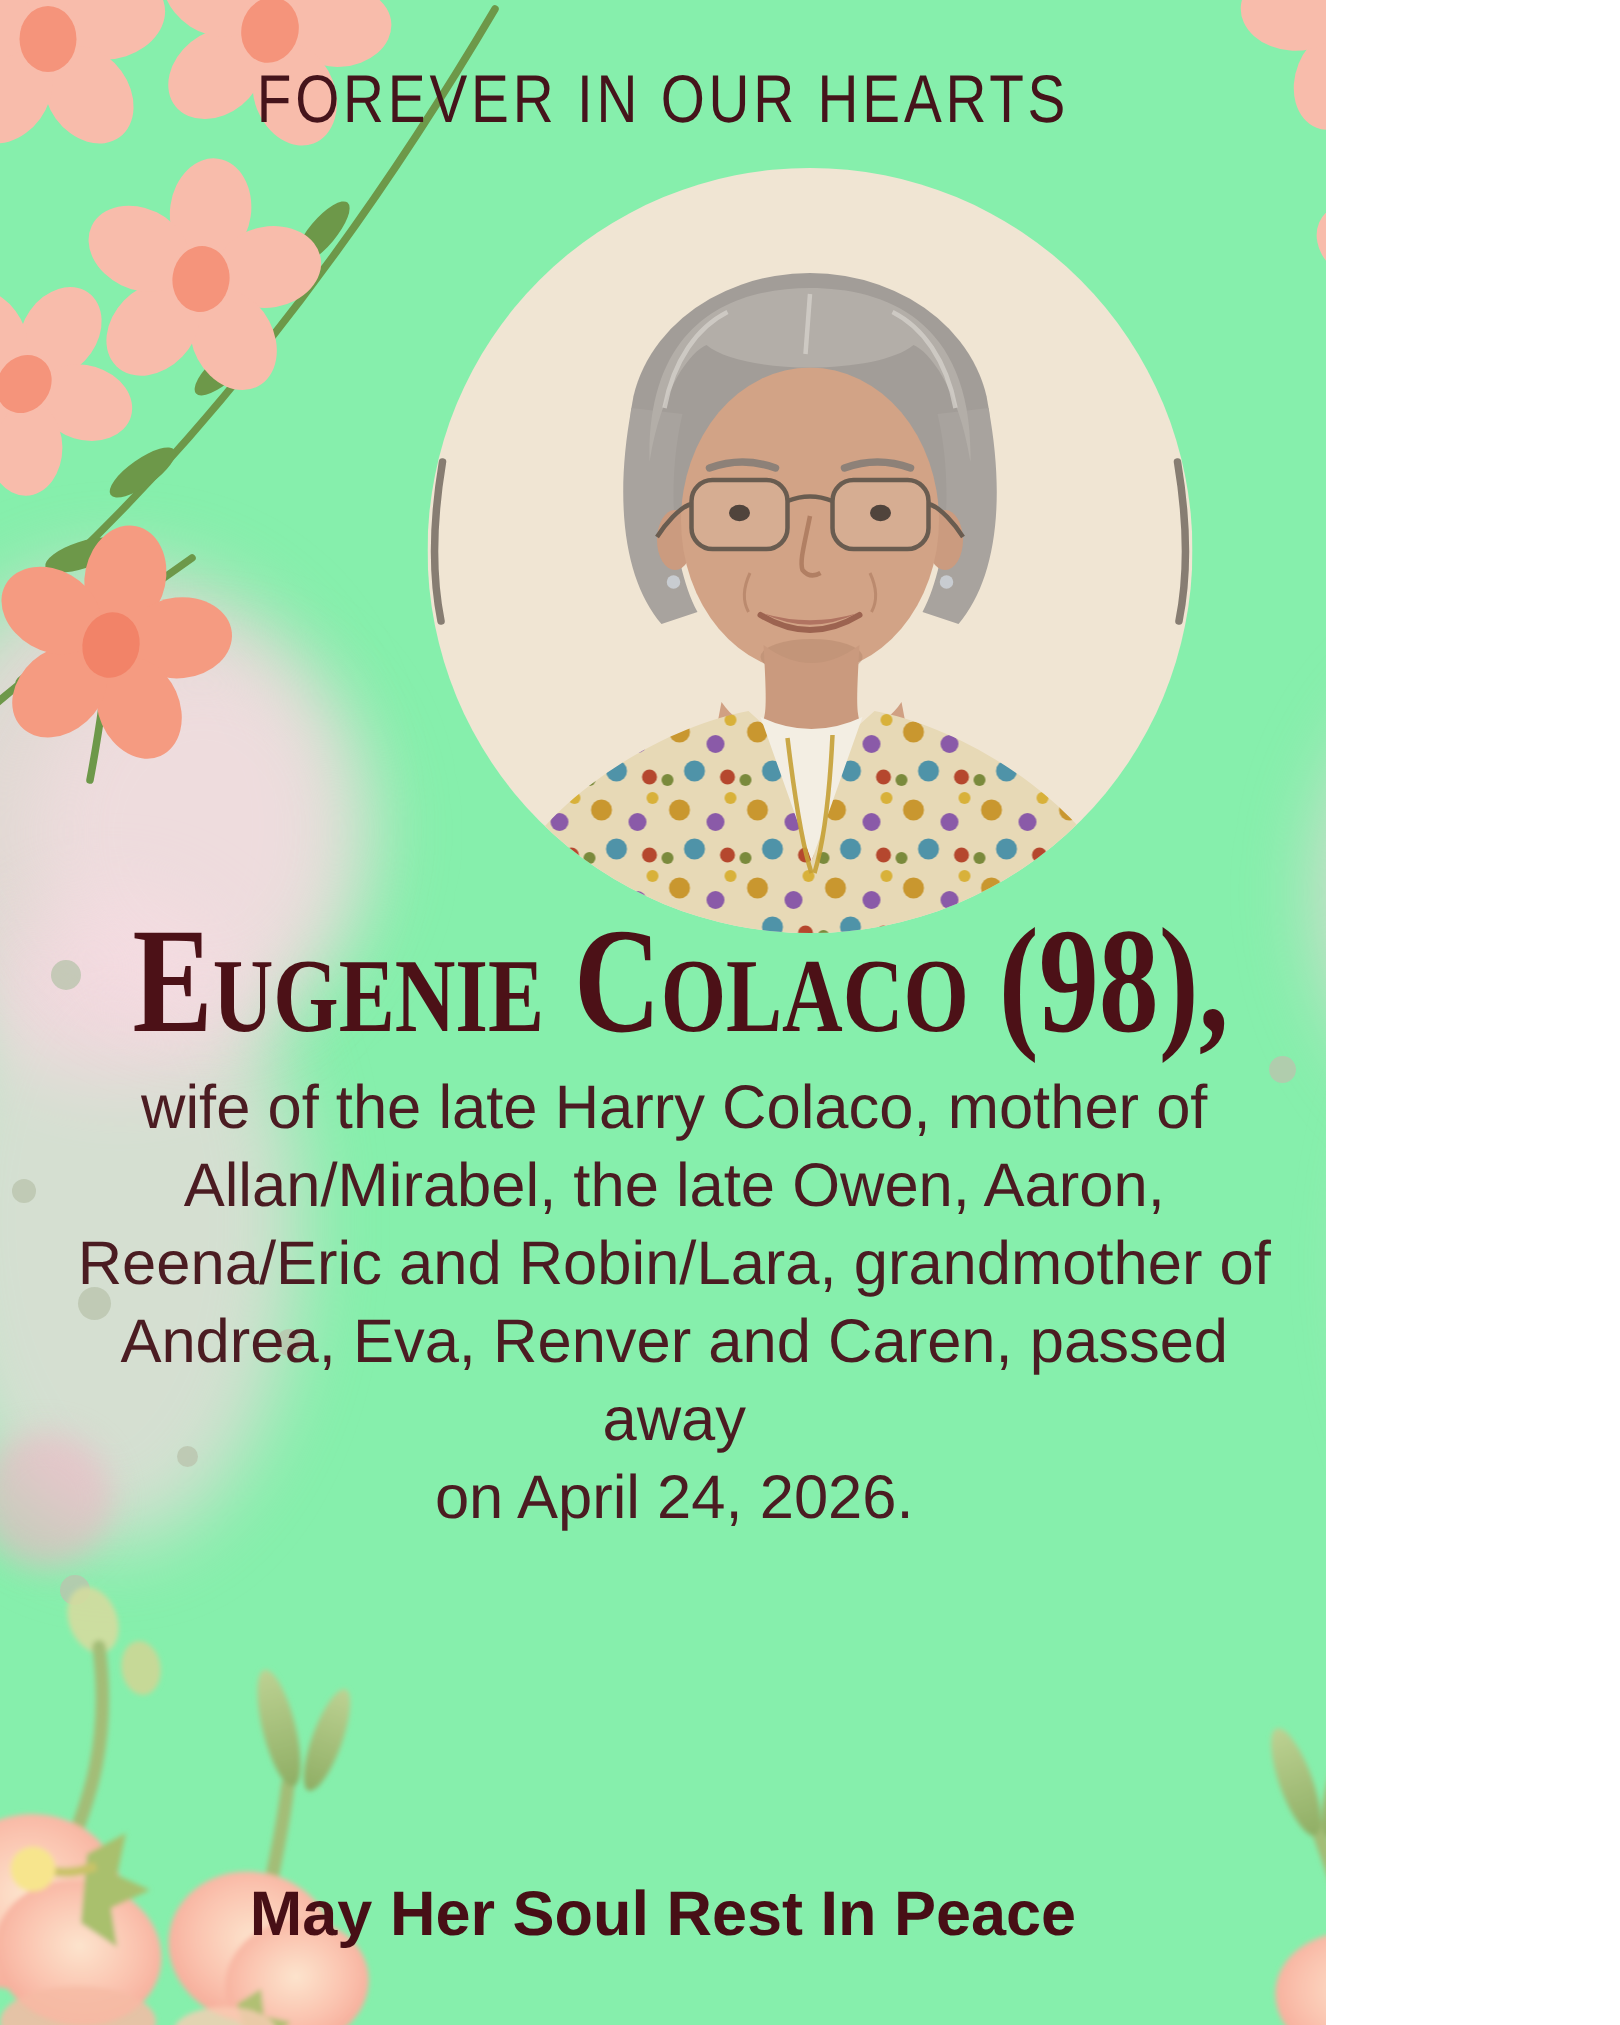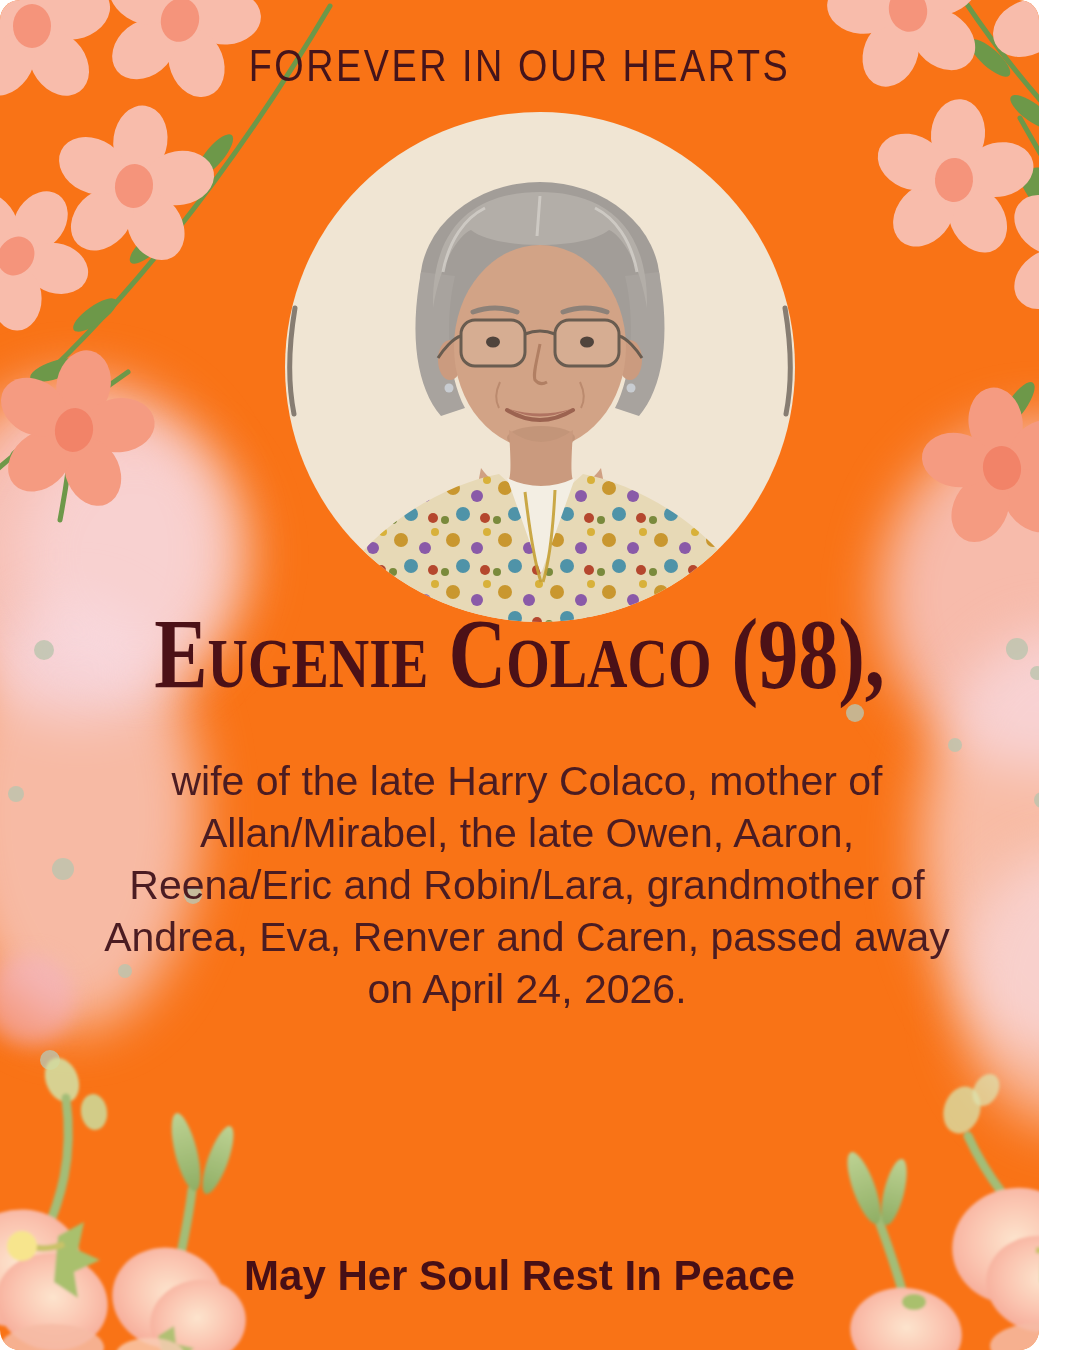--- a/index.html
+++ b/index.html
@@ -1,33 +1,33 @@
 <!DOCTYPE html>
 <html><head>
 <meta charset="utf-8">
 <style>
   html,body{margin:0;padding:0;background:#ffffff;}
-  .card{position:relative;width:1039px;height:1350px;overflow:hidden;background:#f97316;
-        font-family:"Liberation Sans",sans-serif;border-radius:20px;}
+  .card{position:relative;width:884px;height:1350px;overflow:hidden;background:#86efac;
+        font-family:"Liberation Sans",sans-serif;}
   .card svg{overflow:visible;}
   .deco{position:absolute;pointer-events:none;}
   .stem{fill:none;stroke:#6d9849;stroke-width:5;stroke-linecap:round;}
   .leaf{fill:#6d9849;}
   .bstem{fill:none;stroke:#a3bd77;stroke-width:9;stroke-linecap:round;}
   .wash{position:absolute;border-radius:50%;filter:blur(26px);}
   .dot{position:absolute;border-radius:50%;background:#bac4ae;opacity:.8;}
   .z0{z-index:0}.z1{z-index:1}.z3{z-index:3}
   .header{position:absolute;top:40px;left:0;right:0;text-align:center;font-size:45px;
           letter-spacing:3px;color:#45141b;transform:scaleX(.84);z-index:2;}
   .photo{position:absolute;left:285px;top:112px;z-index:2;}
   .title{position:absolute;top:604px;left:0;right:0;text-align:center;
          font-family:"Liberation Serif",serif;font-weight:700;font-variant:small-caps;
          font-size:100px;line-height:1;color:#4c1117;transform:scaleX(.8);white-space:nowrap;z-index:2;}
   .para{position:absolute;left:30px;right:15px;text-align:center;font-size:41px;
-        line-height:52px;color:#4b1c22;white-space:pre-line;z-index:2;margin-top:43px;}
+        line-height:52px;color:#4b1c22;white-space:pre-line;z-index:2;}
   .p1{top:712px;}
   .p2{top:1022px;}
   .closing{position:absolute;top:1252px;left:0;right:0;text-align:center;font-weight:700;
            font-size:42px;color:#470f16;z-index:2;}
 </style>
 </head>
 <body>
 
 <div class="card">
 

